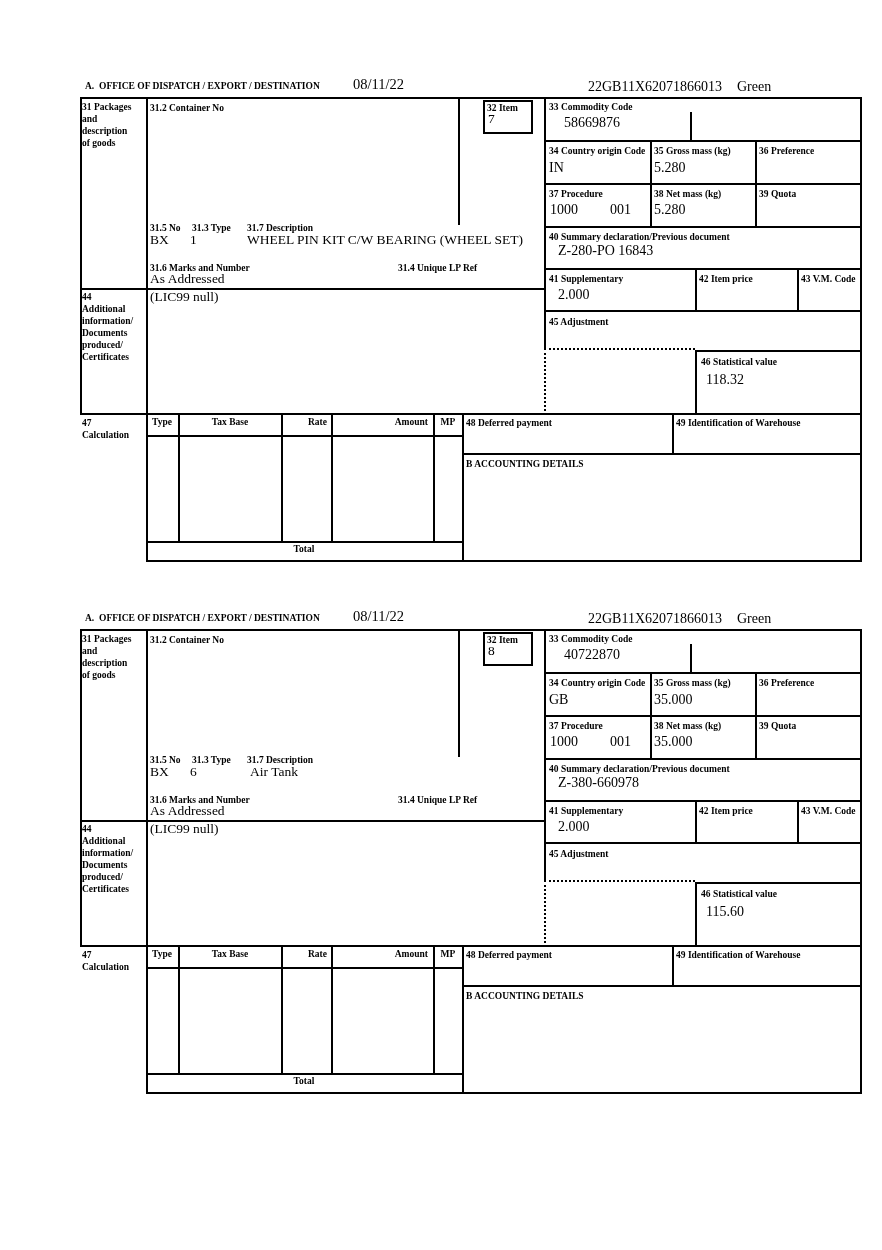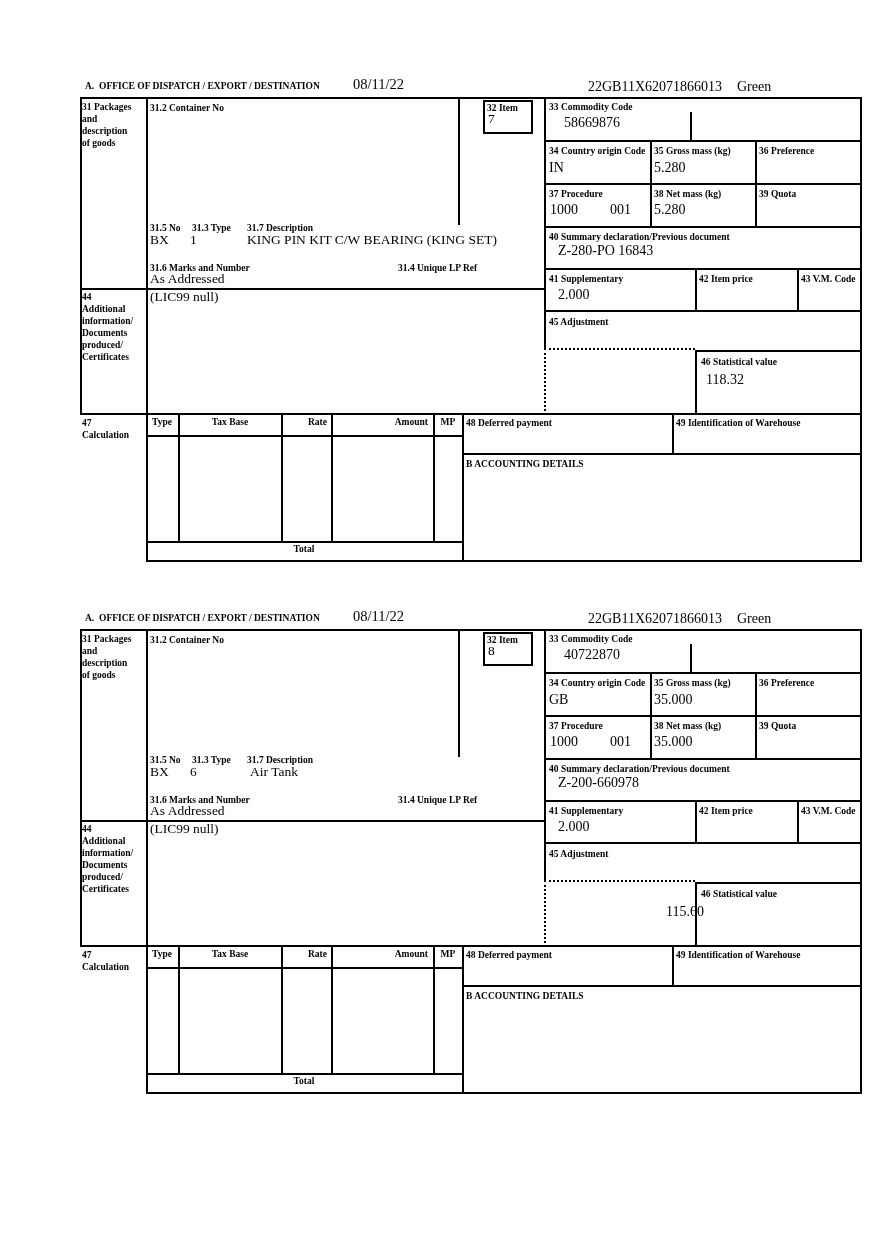--- a/index.html
+++ b/index.html
@@ -92,21 +92,21 @@
     <div class="lbl" style="left:801px;top:198px;">43 V.M. Code</div>
     <div class="lbl" style="left:549px;top:241px;">45 Adjustment</div>
     <div class="lbl" style="left:701px;top:281px;">46 Statistical value</div>
     <div class="val" style="left:706px;top:297px;">118.32</div>
 
     <div class="lbl" style="left:150px;top:147px;">31.5 No</div>
     <div class="lbl" style="left:192px;top:147px;">31.3 Type</div>
     <div class="lbl" style="left:247px;top:147px;">31.7 Description</div>
     <div class="val v13" style="left:150px;top:157px;">BX</div>
     <div class="val v13" style="left:190px;top:157px;">1</div>
-    <div class="val v13" style="left:247px;top:157px;">KING PIN KIT C/W BEARING (KING SET)</div>
+    <div class="val v13" style="left:247px;top:157px;">WHEEL PIN KIT C/W BEARING (WHEEL SET)</div>
     <div class="lbl" style="left:150px;top:187px;">31.6 Marks and Number</div>
     <div class="lbl" style="left:398px;top:187px;">31.4 Unique LP Ref</div>
     <div class="val v13" style="left:150px;top:196px;">As Addressed</div>
 
     <div class="lbl" style="left:82px;top:216px;width:64px;">44
 Additional
 information/
 Documents
 produced/
 Certificates</div>
@@ -182,28 +182,28 @@
     <div class="lbl" style="left:654px;top:70px;">35 Gross mass (kg)</div>
     <div class="val" style="left:654px;top:85px;">35.000</div>
     <div class="lbl" style="left:759px;top:70px;">36 Preference</div>
     <div class="lbl" style="left:549px;top:113px;">37 Procedure</div>
     <div class="val" style="left:550px;top:127px;">1000</div>
     <div class="val" style="left:610px;top:127px;">001</div>
     <div class="lbl" style="left:654px;top:113px;">38 Net mass (kg)</div>
     <div class="val" style="left:654px;top:127px;">35.000</div>
     <div class="lbl" style="left:759px;top:113px;">39 Quota</div>
     <div class="lbl" style="left:549px;top:156px;">40 Summary declaration/Previous document</div>
-    <div class="val" style="left:558px;top:168px;">Z-200-660978</div>
+    <div class="val" style="left:558px;top:168px;">Z-380-660978</div>
     <div class="lbl" style="left:549px;top:198px;">41 Supplementary</div>
     <div class="val" style="left:558px;top:212px;">2.000</div>
     <div class="lbl" style="left:699px;top:198px;">42 Item price</div>
     <div class="lbl" style="left:801px;top:198px;">43 V.M. Code</div>
     <div class="lbl" style="left:549px;top:241px;">45 Adjustment</div>
     <div class="lbl" style="left:701px;top:281px;">46 Statistical value</div>
-    <div class="val" style="left:666px;top:297px;">115.60</div>
+    <div class="val" style="left:706px;top:297px;">115.60</div>
 
     <div class="lbl" style="left:150px;top:147px;">31.5 No</div>
     <div class="lbl" style="left:192px;top:147px;">31.3 Type</div>
     <div class="lbl" style="left:247px;top:147px;">31.7 Description</div>
     <div class="val v13" style="left:150px;top:157px;">BX</div>
     <div class="val v13" style="left:190px;top:157px;">6</div>
     <div class="val v13" style="left:250px;top:157px;">Air Tank</div>
     <div class="lbl" style="left:150px;top:187px;">31.6 Marks and Number</div>
     <div class="lbl" style="left:398px;top:187px;">31.4 Unique LP Ref</div>
     <div class="val v13" style="left:150px;top:196px;">As Addressed</div>

